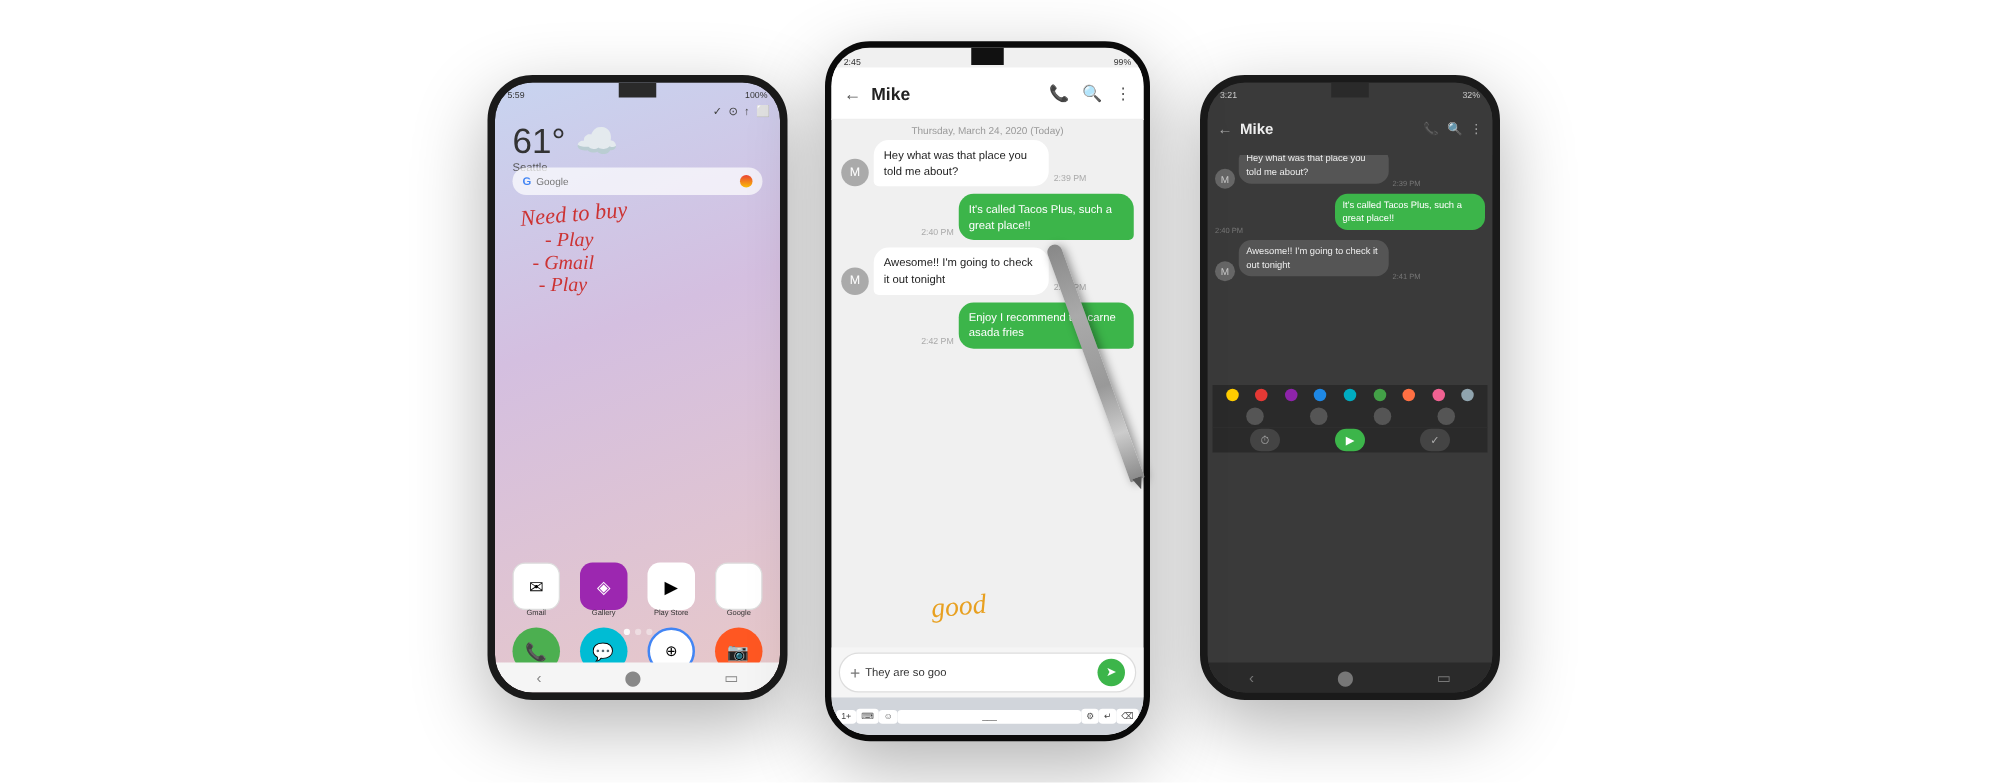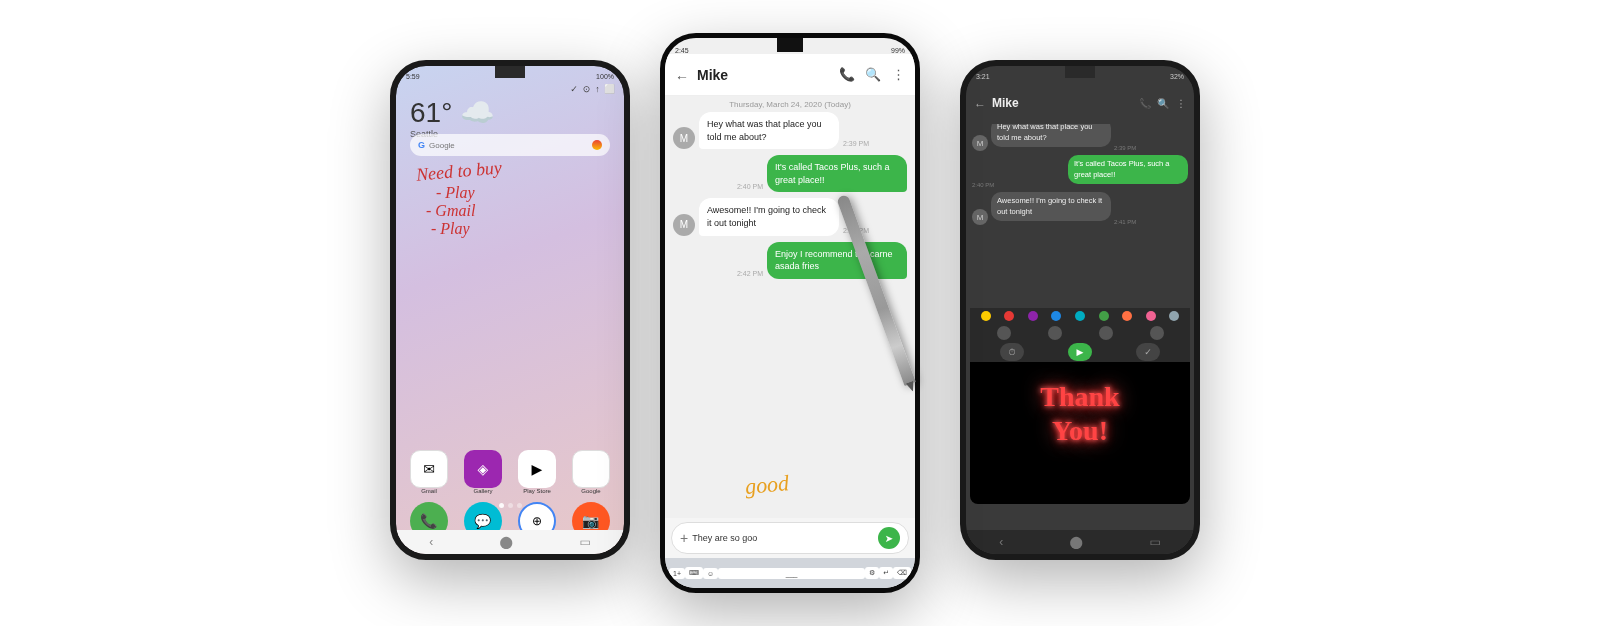--- a/index.html
+++ b/index.html
@@ -895,28 +895,20 @@
 
         <div class="right-msg-row">
           <div class="right-msg-avatar">M</div>
           <div class="right-msg-bubble right-incoming">
             <span>Awesome!! I'm going to check it out tonight</span>
           </div>
           <span class="right-msg-time">2:41 PM</span>
         </div>
       </div>
 
-      <div class="thank-you-card">
-        <span class="card-close">✕</span>
-        <span class="card-expand">⤢</span>
-        <div class="thank-you-text">
-          <span>Thank</span><br>
-          <span>You!</span>
-        </div>
-      </div>
 
       <div class="color-palette">
         <div class="color-dot" style="background:#ffcc00;"></div>
         <div class="color-dot" style="background:#e53935;"></div>
         <div class="color-dot" style="background:#8e24aa;"></div>
         <div class="color-dot" style="background:#1e88e5;"></div>
         <div class="color-dot" style="background:#00acc1;"></div>
         <div class="color-dot" style="background:#43a047;"></div>
         <div class="color-dot" style="background:#ff7043;"></div>
         <div class="color-dot" style="background:#f06292;"></div>

